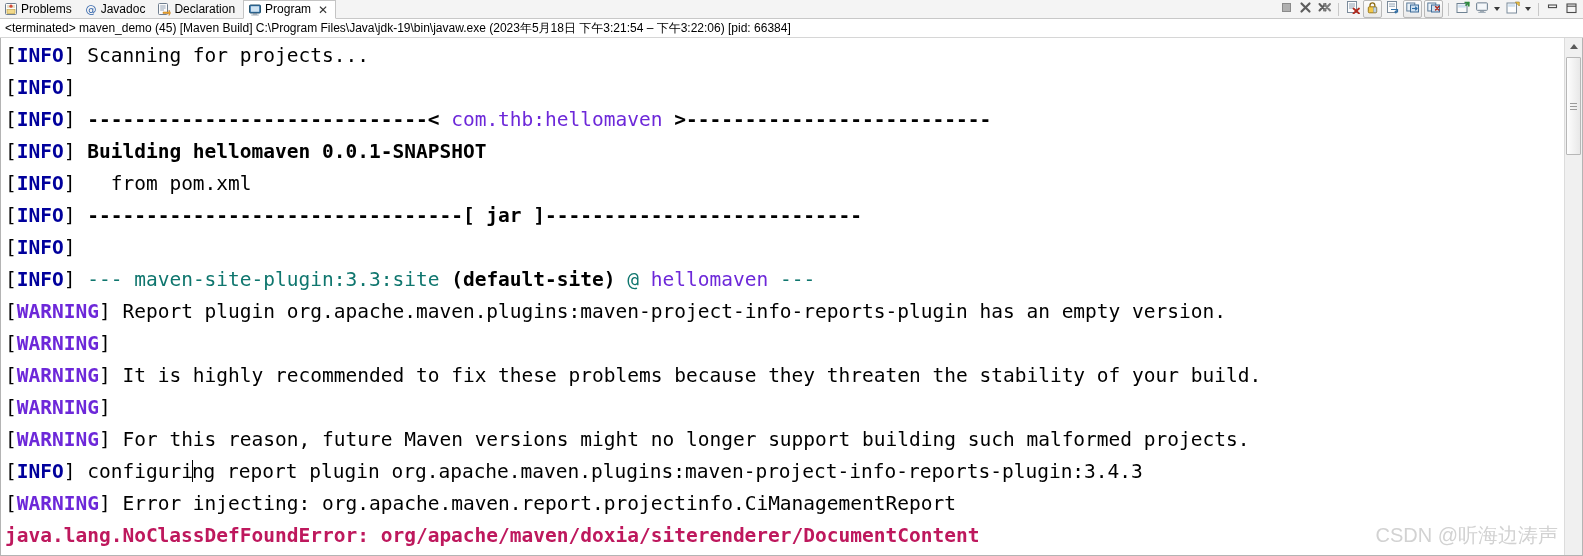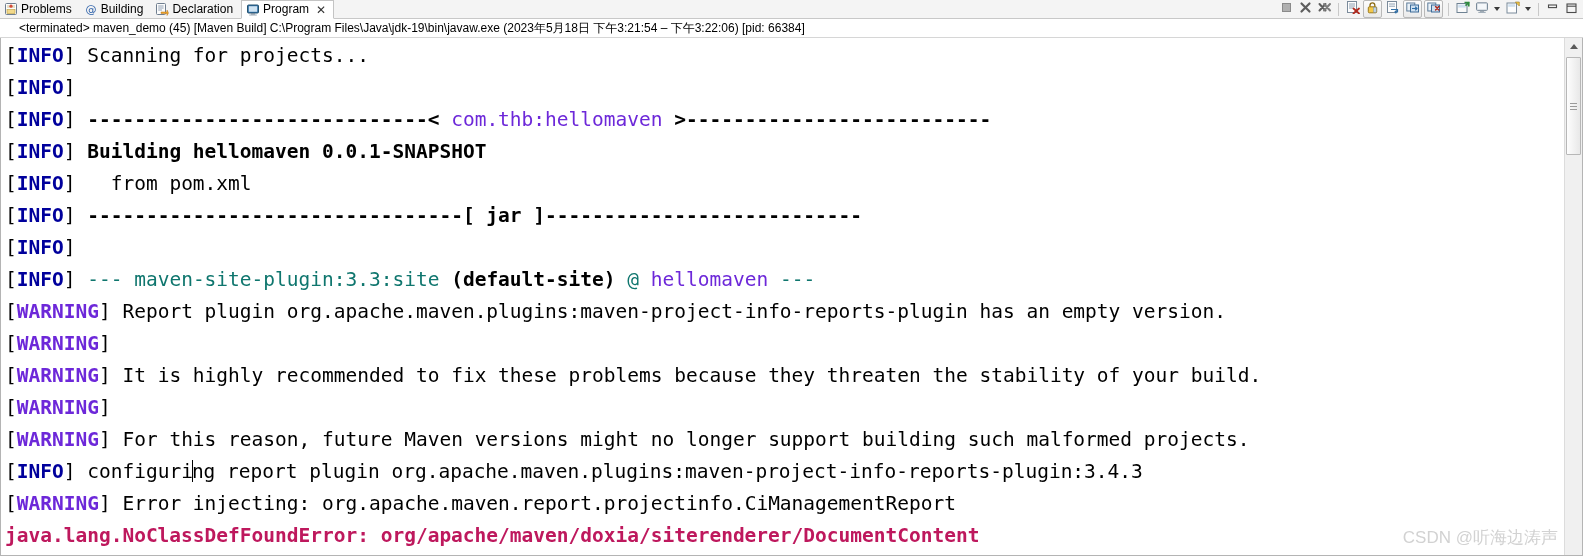--- a/index.html
+++ b/index.html
@@ -95,21 +95,21 @@
 
   
   .launchline {
     height: 18px;
     min-height: 18px;
     background: #ffffff;
     font-size: 12px;
     color: #000000;
     display: flex;
     align-items: center;
-    padding-left: 19px;
+    padding-left: 5px;
     white-space: nowrap;
     border-bottom: 1px solid #d6d6d6;
     overflow: hidden;
   }
 
   
   .console-wrap {
     flex: 1 1 auto;
     display: flex;
     position: relative;
@@ -184,21 +184,21 @@
   }
   .grip { width: 7px; }
   .grip span {
     display: block; height: 1px; background: #9a9a9a; margin: 2px 0;
   }
 
   .watermark {
     position: absolute;
     right: 24px;
     bottom: 6px;
-    font-size: 17px;
+    font-size: 20px;
     color: #d2d2d2;
     font-family: "Liberation Sans", sans-serif;
     white-space: nowrap;
     pointer-events: none;
     margin-left: 37px;
   }
 </style>
 </head>
 <body>
 
@@ -218,21 +218,21 @@
         </span>
         <span class="tab-label">Problems</span>
       </div>
 
       <div class="tab">
         <span class="ticon">
           <svg width="14" height="14" viewBox="0 0 14 14">
             <text x="7" y="11" font-size="11" fill="#2b5fa8" text-anchor="middle" font-family="DejaVu Sans, sans-serif">@</text>
           </svg>
         </span>
-        <span class="tab-label">Building</span>
+        <span class="tab-label">Javadoc</span>
       </div>
 
       <div class="tab">
         <span class="ticon">
           <svg width="14" height="14" viewBox="0 0 14 14">
             <rect x="1.5" y="1.5" width="9" height="11" rx="1" fill="#fbfbfb" stroke="#6f7e8f"></rect>
             <line x1="3.2" y1="4" x2="8.6" y2="4" stroke="#93a2b5"></line>
             <line x1="3.2" y1="6" x2="8.6" y2="6" stroke="#93a2b5"></line>
             <line x1="3.2" y1="8" x2="7" y2="8" stroke="#93a2b5"></line>
             <path d="M6 10 L12 10 L12 8 L13.5 11 L12 13.5 L12 11.5 L6 11.5 Z" fill="#f0a62a" stroke="#b9751a" stroke-width="0.5"></path>

